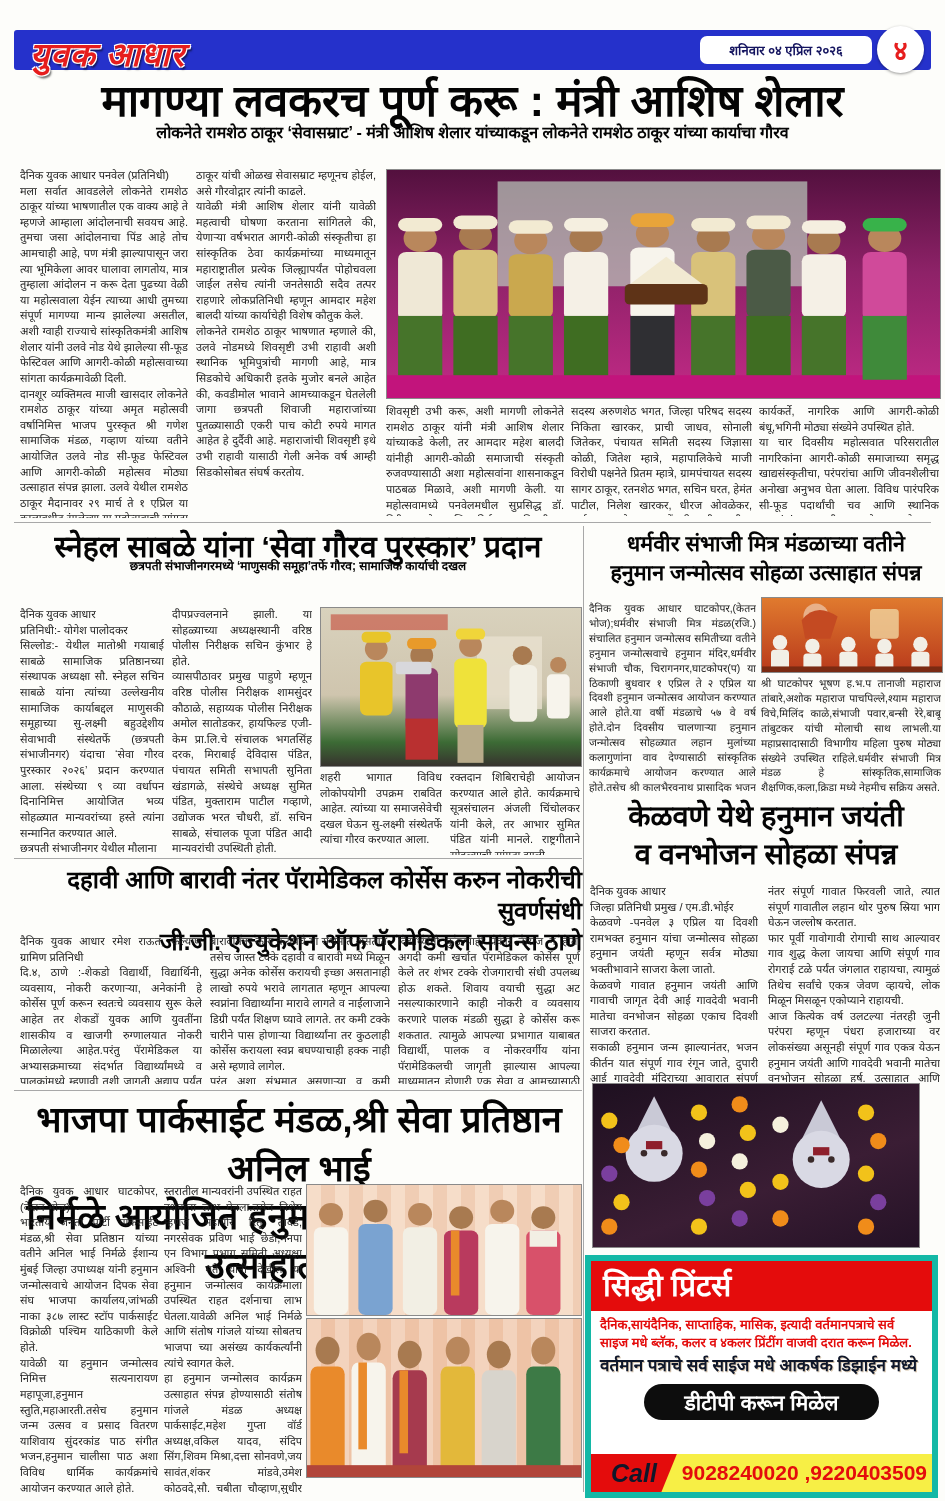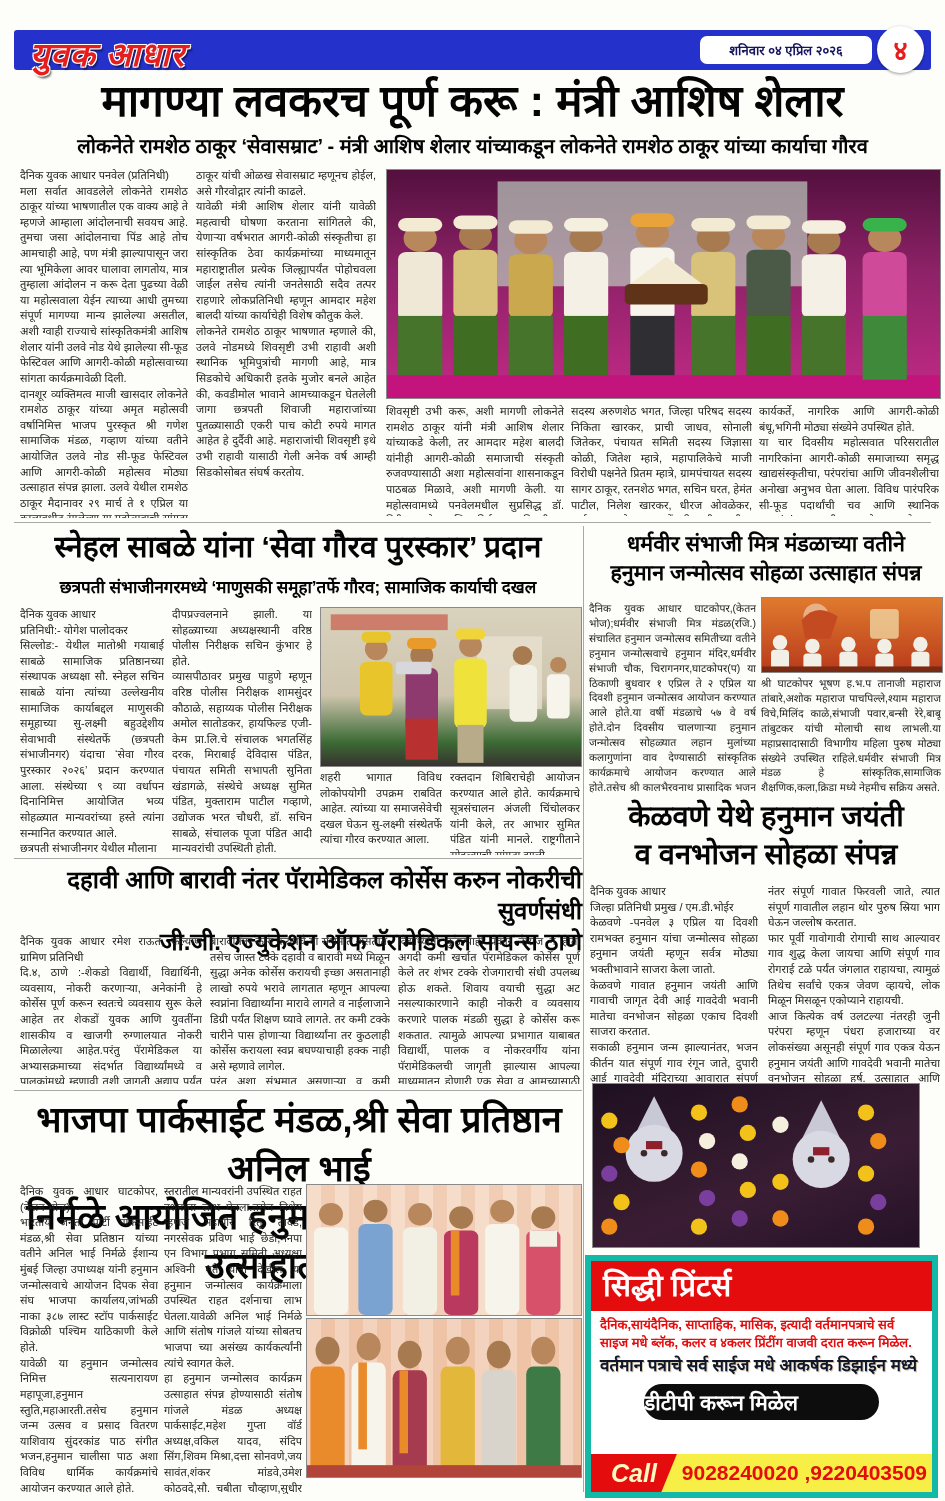--- a/index.html
+++ b/index.html
@@ -27,39 +27,39 @@
 
   
   .ad{position:absolute;left:585px;top:1255px;width:353px;height:243px;background:#fff;
       border:6px solid #14b8a6;box-sizing:border-box;}
   .ad-header{height:50px;background:#e40c0c;color:#fff;font-weight:bold;font-size:30px;
              line-height:50px;padding-left:12px;}
   .ad-b1{padding:5px 9px 2px 9px;color:#e40c0c;font-weight:bold;font-size:13px;line-height:1.4;text-align:left;}
   .ad-b2{padding:1px 9px;color:#0f172a;font-weight:bold;font-size:17px;line-height:1.35;
          text-shadow:1px 1px 0 #d8c7b0;}
   .ad-pill{margin:5px auto 0 auto;width:235px;background:#0d0d0d;color:#fff;border-radius:20px;
-           font-size:21px;font-weight:bold;padding:4px 0;}
+           text-align:center;font-size:21px;font-weight:bold;padding:4px 0;}
   .ad-call{position:absolute;left:0;right:0;bottom:0;height:38px;background:#f7ef45;display:flex;align-items:center;}
-  .call-label{background:#e40c0c;color:#fef9c3;font-weight:bold;font-style:italic;font-size:25px;
+  .call-label{background:#e40c0c;color:#0f172a;font-weight:bold;font-style:italic;font-size:25px;
               padding:0 20px;height:100%;display:flex;align-items:center;
               clip-path:polygon(0 0,100% 0,82% 100%,0 100%);}
   .phones{flex:1;text-align:center;color:#e40c0c;font-weight:bold;font-size:21px;}
 </style>
 </head>
 <body>
 
 <div id="page">
 
   <div class="mast-bar"></div>
   <div class="logo">युवक आधार</div>
   <div class="datebox">शनिवार ०४ एप्रिल २०२६</div>
   <div class="pagenum">४</div>
 
   <div class="head" style="left:14px;top:76px;width:917px;font-size:44px;">मागण्या लवकरच पूर्ण करू : मंत्री आशिष शेलार</div>
-  <div class="head" style="left:14px;top:135px;width:917px;font-size:20px;">लोकनेते रामशेठ ठाकूर ‘सेवासम्राट’ - मंत्री आशिष शेलार यांच्याकडून लोकनेते रामशेठ ठाकूर यांच्या कार्याचा गौरव</div>
+  <div class="head" style="left:14px;top:124px;width:917px;font-size:16px;">लोकनेते रामशेठ ठाकूर ‘सेवासम्राट’ - मंत्री आशिष शेलार यांच्याकडून लोकनेते रामशेठ ठाकूर यांच्या कार्याचा गौरव</div>
 
   <div class="col" style="left:20px;top:168px;width:168px;height:350px;">दैनिक युवक आधार पनवेल (प्रतिनिधी)
 मला सर्वात आवडलेले लोकनेते रामशेठ ठाकूर यांच्या भाषणातील एक वाक्य आहे ते म्हणजे आम्हाला आंदोलनाची सवयच आहे. तुमचा जसा आंदोलनाचा पिंड आहे तोच आमचाही आहे, पण मंत्री झाल्यापासून जरा त्या भूमिकेला आवर घालावा लागतोय, मात्र तुम्हाला आंदोलन न करू देता पुढच्या वेळी या महोत्सवाला येईन त्याच्या आधी तुमच्या संपूर्ण मागण्या मान्य झालेल्या असतील, अशी ग्वाही राज्याचे सांस्कृतिकमंत्री आशिष शेलार यांनी उलवे नोड येथे झालेल्या सी-फूड फेस्टिवल आणि आगरी-कोळी महोत्सवाच्या सांगता कार्यक्रमावेळी दिली.
 दानशूर व्यक्तिमत्व माजी खासदार लोकनेते रामशेठ ठाकूर यांच्या अमृत महोत्सवी वर्षानिमित्त भाजप पुरस्कृत श्री गणेश सामाजिक मंडळ, गव्हाण यांच्या वतीने आयोजित उलवे नोड सी-फूड फेस्टिवल आणि आगरी-कोळी महोत्सव मोठ्या उत्साहात संपन्न झाला. उलवे येथील रामशेठ ठाकूर मैदानावर २९ मार्च ते १ एप्रिल या कालावधीत रंगलेल्या या महोत्सवाची सांगता मंत्री आशिष शेलार यांच्या प्रमुख उपस्थितीत झाली.</div>
   <div class="col" style="left:196px;top:168px;width:180px;height:350px;">ठाकूर यांची ओळख सेवासम्राट म्हणूनच होईल, असे गौरवोद्गार त्यांनी काढले.
 यावेळी मंत्री आशिष शेलार यांनी यावेळी महत्वाची घोषणा करताना सांगितले की, येणाऱ्या वर्षभरात आगरी-कोळी संस्कृतीचा हा सांस्कृतिक ठेवा कार्यक्रमांच्या माध्यमातून महाराष्ट्रातील प्रत्येक जिल्ह्यापर्यंत पोहोचवला जाईल तसेच त्यांनी जनतेसाठी सदैव तत्पर राहणारे लोकप्रतिनिधी म्हणून आमदार महेश बालदी यांच्या कार्याचेही विशेष कौतुक केले.
 लोकनेते रामशेठ ठाकूर भाषणात म्हणाले की, उलवे नोडमध्ये शिवसृष्टी उभी राहावी अशी स्थानिक भूमिपुत्रांची मागणी आहे, मात्र सिडकोचे अधिकारी इतके मुजोर बनले आहेत की, कवडीमोल भावाने आमच्याकडून घेतलेली जागा छत्रपती शिवाजी महाराजांच्या पुतळ्यासाठी एकरी पाच कोटी रुपये मागत आहेत हे दुर्दैवी आहे. महाराजांची शिवसृष्टी इथे उभी राहावी यासाठी गेली अनेक वर्ष आम्ही सिडकोसोबत संघर्ष करतोय.</div>
 
   <div class="photo" style="left:386px;top:169px;width:553px;height:228px;background:linear-gradient(180deg,#53103e 0%,#8e2268 45%,#c22a86 100%);">
     <svg viewBox="0 0 200 100" preserveAspectRatio="none">
@@ -110,21 +110,21 @@
 
   <div class="col" style="left:386px;top:404px;width:178px;height:112px;">शिवसृष्टी उभी करू, अशी मागणी लोकनेते रामशेठ ठाकूर यांनी मंत्री आशिष शेलार यांच्याकडे केली, तर आमदार महेश बालदी यांनीही आगरी-कोळी समाजाची संस्कृती रुजवण्यासाठी अशा महोत्सवांना शासनाकडून पाठबळ मिळावे, अशी मागणी केली. या महोत्सवामध्ये पनवेलमधील सुप्रसिद्ध डॉ. गिरीश गुणे आणि कीर्तनकार निवृत्तीबुवा चौधरी यांचा सत्कार करण्यात आला. समारोप सोहळ्यास भाजपचे ज्येष्ठ नेते जे.एम. म्हात्रे, वाय.टी. देशमुख, राज्य परिषद</div>
   <div class="col" style="left:571px;top:404px;width:181px;height:112px;">सदस्य अरुणशेठ भगत, जिल्हा परिषद सदस्य निकिता खारकर, प्राची जाधव, सोनाली जितेकर, पंचायत समिती सदस्य जिज्ञासा कोळी, जितेश म्हात्रे, महापालिकेचे माजी विरोधी पक्षनेते प्रितम म्हात्रे, ग्रामपंचायत सदस्य सागर ठाकूर, रतनशेठ भगत, सचिन घरत, हेमंत पाटील, निलेश खारकर, धीरज ओवळेकर, साईचरण म्हात्रे, सुहास गोंधळी, प्रतीष पाटील, अमित नाईक, प्रणय कोळी, राहुल घरत, अमोघ ठाकूर, अपूर्व ठाकूर यांच्यासह पदाधिकारी,</div>
   <div class="col" style="left:759px;top:404px;width:180px;height:112px;">कार्यकर्ते, नागरिक आणि आगरी-कोळी बंधू,भगिनी मोठ्या संख्येने उपस्थित होते.
 या चार दिवसीय महोत्सवात परिसरातील नागरिकांना आगरी-कोळी समाजाच्या समृद्ध खाद्यसंस्कृतीचा, परंपरांचा आणि जीवनशैलीचा अनोखा अनुभव घेता आला. विविध पारंपरिक सी-फूड पदार्थांची चव आणि स्थानिक कलावंतांच्या सादरीकरणामुळे या महोत्सवात मोठी रंगत आली होती.</div>
 
   <div class="hrule" style="left:14px;top:522px;width:917px;"></div>
   <div class="vrule" style="left:583px;top:526px;height:966px;"></div>
 
   <div class="head" style="left:16px;top:530px;width:564px;font-size:30px;">स्नेहल साबळे यांना ‘सेवा गौरव पुरस्कार’ प्रदान</div>
-  <div class="head" style="left:16px;top:578px;width:564px;font-size:17px;">छत्रपती संभाजीनगरमध्ये ‘माणुसकी समूहा’तर्फे गौरव; सामाजिक कार्याची दखल</div>
+  <div class="head" style="left:16px;top:560px;width:564px;font-size:12px;">छत्रपती संभाजीनगरमध्ये ‘माणुसकी समूहा’तर्फे गौरव; सामाजिक कार्याची दखल</div>
 
   <div class="col" style="left:20px;top:607px;width:144px;height:248px;">दैनिक युवक आधार
 प्रतिनिधी:- योगेश पालोदकर
 सिल्लोड:- येथील मातोश्री गयाबाई साबळे सामाजिक प्रतिष्ठानच्या संस्थापक अध्यक्षा सौ. स्नेहल सचिन साबळे यांना त्यांच्या उल्लेखनीय सामाजिक कार्याबद्दल माणुसकी समूहाच्या सु-लक्ष्मी बहुउद्देशीय सेवाभावी संस्थेतर्फे (छत्रपती संभाजीनगर) यंदाचा ‘सेवा गौरव पुरस्कार २०२६’ प्रदान करण्यात आला. संस्थेच्या ९ व्या वर्धापन दिनानिमित्त आयोजित भव्य सोहळ्यात मान्यवरांच्या हस्ते त्यांना सन्मानित करण्यात आले.
 छत्रपती संभाजीनगर येथील मौलाना</div>
   <div class="col" style="left:172px;top:607px;width:140px;height:248px;">दीपप्रज्वलनाने झाली. या सोहळ्याच्या अध्यक्षस्थानी वरिष्ठ पोलीस निरीक्षक सचिन कुंभार हे होते.
 व्यासपीठावर प्रमुख पाहुणे म्हणून वरिष्ठ पोलीस निरीक्षक शामसुंदर कौठाळे, सहाय्यक पोलीस निरीक्षक अमोल सातोडकर, हायफिल्ड एजी-केम प्रा.लि.चे संचालक भगतसिंह दरक, मिराबाई देविदास पंडित, पंचायत समिती सभापती सुनिता खंडागळे, संस्थेचे अध्यक्ष सुमित पंडित, मुक्ताराम पाटील गव्हाणे, उद्योजक भरत चौधरी, डॉ. सचिन साबळे, संचालक पूजा पंडित आदी मान्यवरांची उपस्थिती होती.
 सौ. स्नेहल साबळे या गेल्या आठ वर्षांपासून मातोश्री गयाबाई सामाजिक प्रतिष्ठानच्या माध्यमातून</div>
 
   <div class="photo" style="left:320px;top:607px;width:260px;height:158px;background:linear-gradient(180deg,#d9d2bd 0%,#cfc5ae 55%,#3c6b35 85%,#37332e 100%);">

